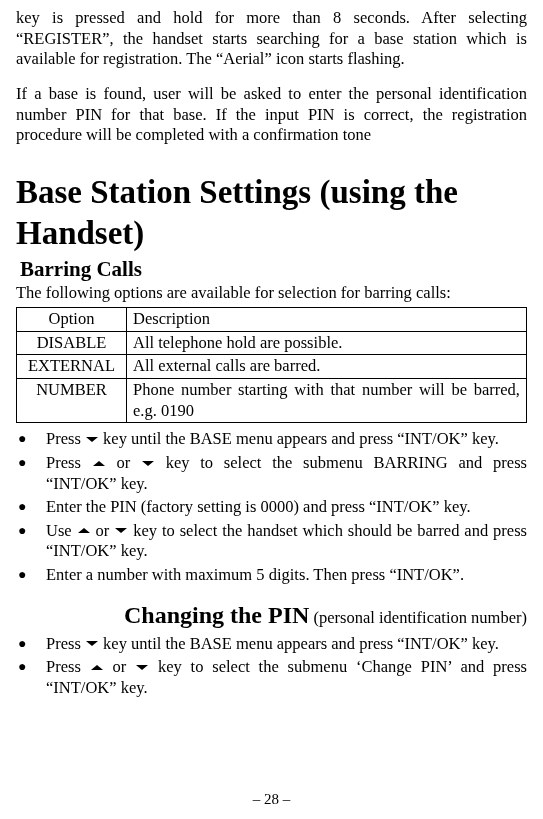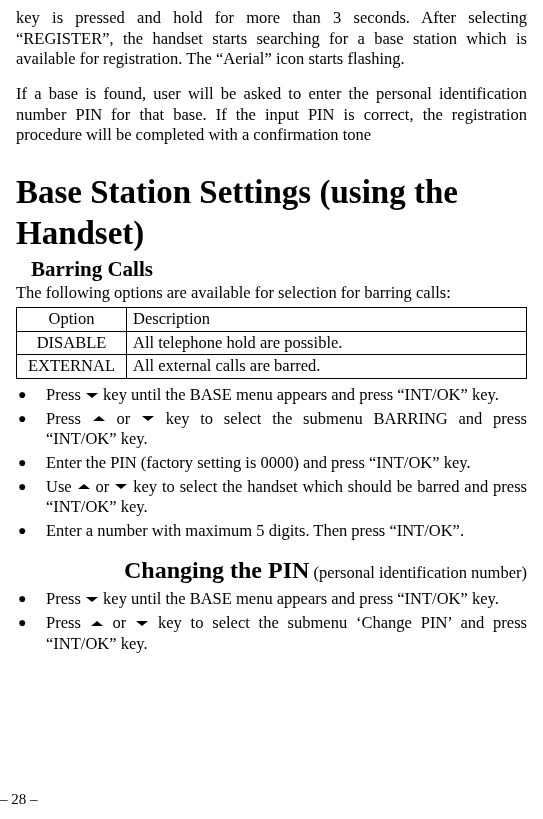--- a/index.html
+++ b/index.html
@@ -26,21 +26,21 @@
     margin-top: 14px;
   }
   h1 {
     font-size: 33px;
     font-weight: bold;
     margin: 26px 0 2px 0;
   }
   h2 {
     font-size: 21px;
     font-weight: bold;
-    margin: 2px 0 0 15px;
+    margin: 2px 0 0 4px;
   }
   .h2inline {
     display: inline;
     font-size: 24px;
     font-weight: bold;
   }
   .h2suffix {
     font-size: 16.5px;
   }
   .changing-row {
@@ -101,50 +101,54 @@
   .tri-up {
     border-left: 6px solid transparent;
     border-right: 6px solid transparent;
     border-bottom: 5px solid #000;
   }
   .footer {
     position: absolute;
     bottom: 10px;
     left: 0;
     width: 100%;
-    text-align: left;
+    text-align: center;
     font-size: 15px;
   }
 </style>
 </head>
 <body>
 
 <div class="page">
 
-  <p class="para">key is pressed and hold for more than 3 seconds.   After selecting “REGISTER”, the handset starts searching for a base station which is available for registration. The “Aerial” icon starts flashing.</p>
+  <p class="para">key is pressed and hold for more than 8 seconds.   After selecting “REGISTER”, the handset starts searching for a base station which is available for registration. The “Aerial” icon starts flashing.</p>
   <p class="para gap-before">If a base is found, user will be asked to enter the personal identification number PIN for that base. If the input PIN is correct, the registration procedure will be completed with a confirmation tone</p>
 
   <h1>Base Station Settings (using the Handset)</h1>
 
   <h2>Barring Calls</h2>
   <p class="subtext">The following options are available for selection for barring calls:</p>
 
   <table class="opts">
     <tbody>
         <tr>
       <td class="col1">Option</td>
       <td>Description</td>
     </tr>
     <tr>
       <td class="col1">DISABLE</td>
       <td>All telephone hold are possible.</td>
     </tr>
     <tr>
       <td class="col1">EXTERNAL</td>
       <td>All external calls are barred.</td>
+    </tr>
+    <tr>
+      <td class="col1">NUMBER</td>
+      <td class="just">Phone number starting with that number will be barred, e.g. 0190</td>
     </tr>
   </tbody>
     </table>
 
   <ul class="bullets">
     <li>
       <span>Press </span><span class="tri-down"></span><span> key until the BASE menu appears and press “INT/OK” key.</span>
     </li>
     <li>
       <span>Press </span><span class="tri-up"></span><span> or </span><span class="tri-down"></span><span> key to select the submenu BARRING and press “INT/OK” key.</span>

